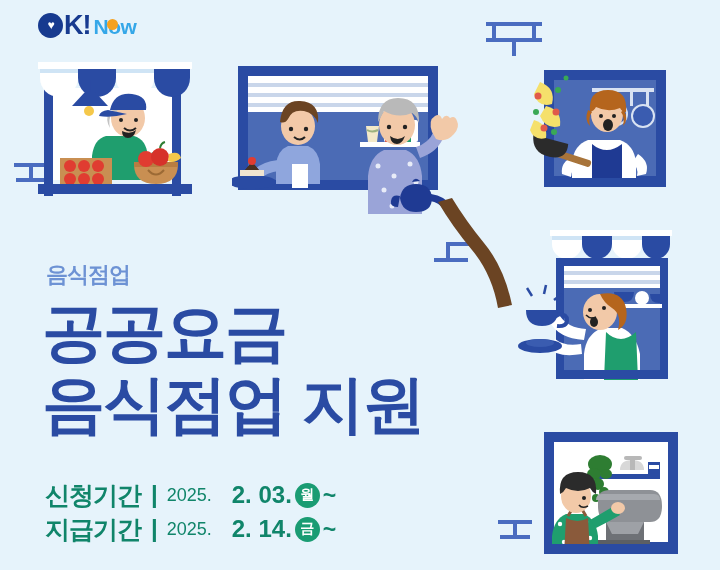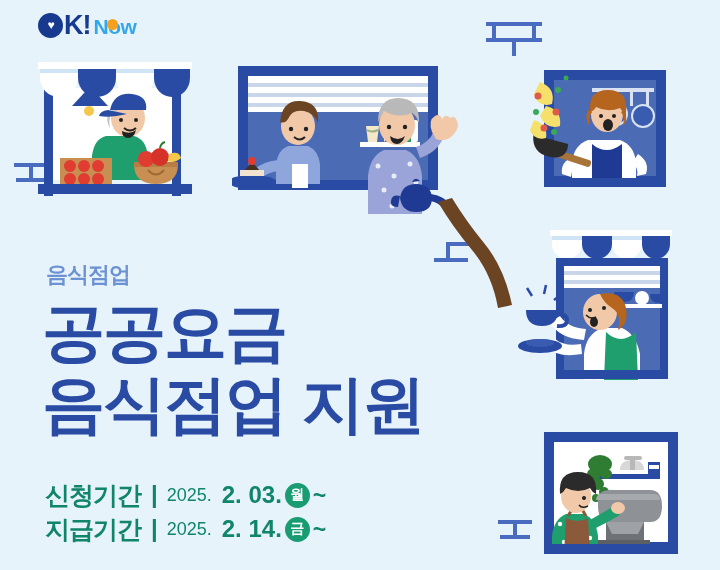--- a/index.html
+++ b/index.html
@@ -61,21 +61,21 @@
   .date-label {
     font-size:25px; font-weight:bold; color:#10856a; letter-spacing:-1px;
   }
   .date-bar {
     font-size:24px; font-weight:bold; color:#10856a; margin:0 9px 0 10px;
   }
   .date-year {
     font-size:18px; font-weight:normal; color:#10856a; letter-spacing:0;
   }
   .date-num {
-    font-size:24px; font-weight:bold; color:#10856a; margin-left:10px;
+    font-size:24px; font-weight:bold; color:#10856a; margin-left:20px;
   }
   .day-badge {
     display:inline-flex; align-items:center; justify-content:center;
     width:25px; height:25px; border-radius:50%; background:#1a9c73;
     color:#ffffff; font-size:14px; font-weight:bold; margin-left:3px;
   }
   .tilde {
     font-size:23px; font-weight:bold; color:#10856a; margin-left:3px;
   }
 

